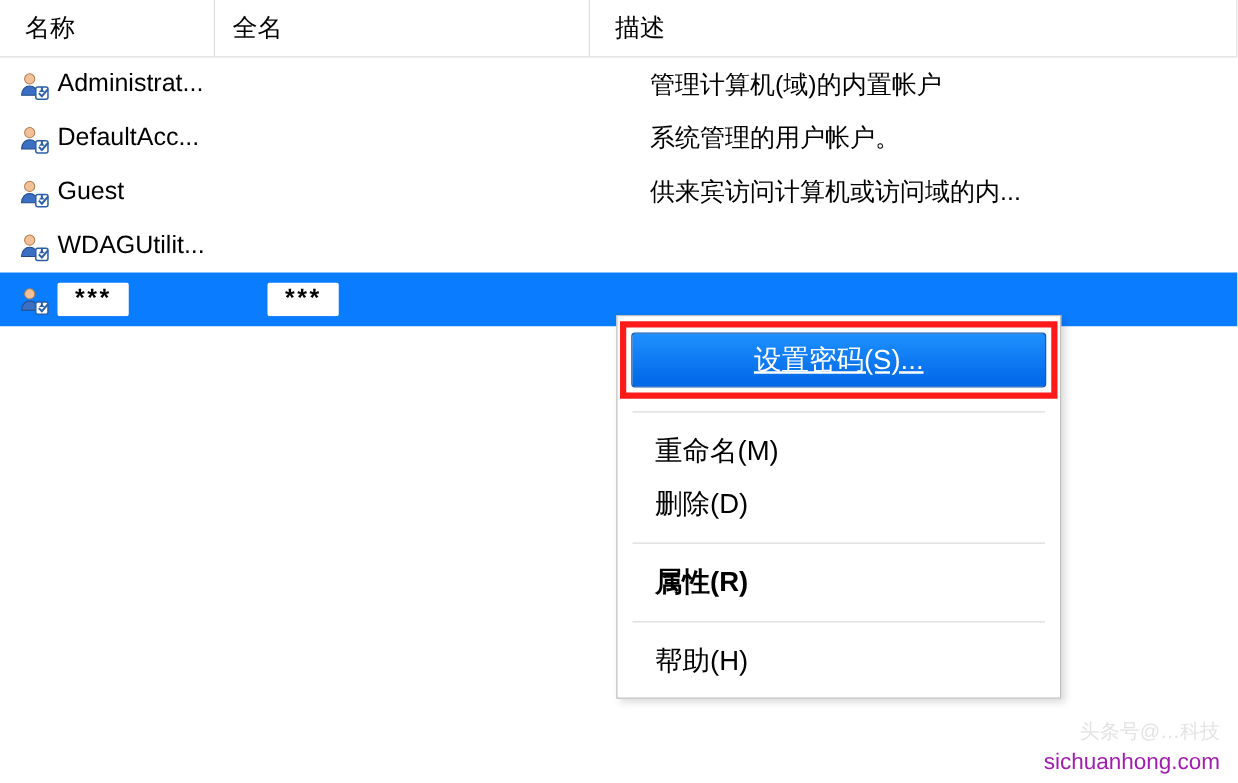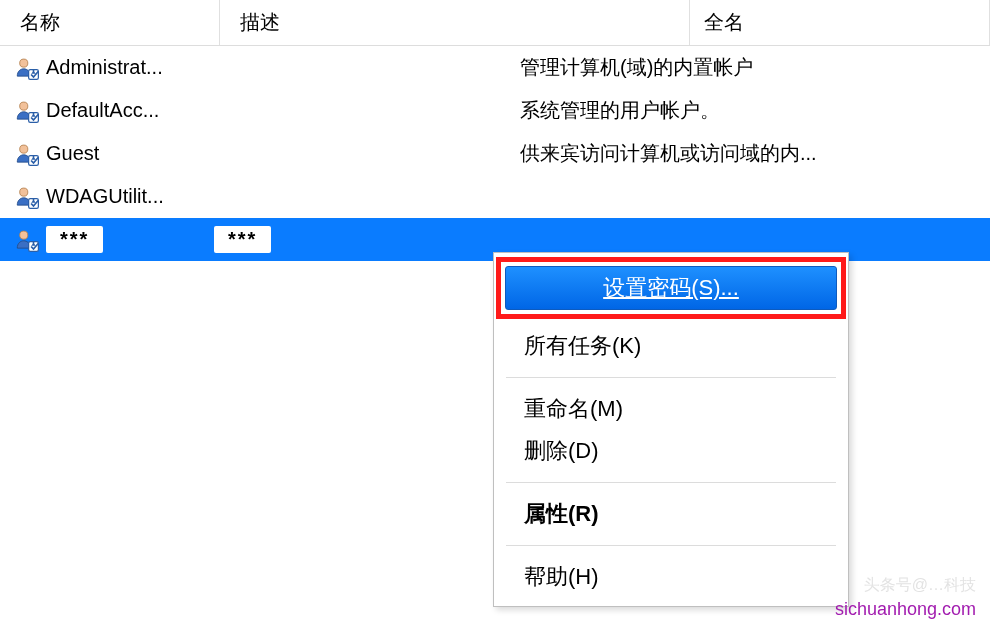--- a/index.html
+++ b/index.html
@@ -12,21 +12,21 @@
     overflow: hidden;
     position: relative;
     color: #000;
   }
   .table-header {
     display: flex;
     border-bottom: 1px solid #ddd;
     height: 46px;
     align-items: center;
   }
-  .col-name { width: 220px; padding-left: 20px; }
+  .col-name { width: 172px; padding-left: 20px; }
   .col-full { width: 300px; padding-left: 14px; }
   .col-desc { flex: 1; padding-left: 20px; }
   .col-header { border-right: 1px solid #e0e0e0; height: 100%; display: flex; align-items: center; }
   .row {
     display: flex;
     align-items: center;
     height: 43px;
   }
   .row.selected {
     background: #0a7cff;
@@ -101,22 +101,22 @@
     font-size: 16px;
     user-select: none;
     opacity:0.6;
   }
 </style>
 </head>
 <body>
 
 <div class="table-header">
   <div class="col-header col-name">名称</div>
+  <div class="col-header col-full">全名</div>
   <div class="col-header col-desc">描述</div>
-  <div class="col-header col-full">全名</div>
 </div>
 
 <div id="rows">
     <div class="row">
       <div class="cell cell-name">
         <span class="user-icon">
           <svg viewBox="0 0 32 32">
     <circle cx="12" cy="10" r="5" fill="#f2c19a" stroke="#b07d4a" stroke-width="1"></circle>
     <path d="M4 26c0-6 4-9 8-9s8 3 8 9z" fill="#3a6fc4" stroke="#234a86" stroke-width="1"></path>
     <rect x="18" y="18" width="12" height="12" rx="2" fill="#fff" stroke="#2b5fa8" stroke-width="1.5"></rect>
@@ -203,21 +203,20 @@
         <span class="redacted">***</span>
       </div>
       <div class="cell cell-desc"></div>
     </div>
   </div>
 
 <div class="context-menu">
   <div class="menu-highlight-frame">
     <div class="menu-item selected">设置密码(S)...</div>
   </div>
-  <div class="menu-item">所有任务(K)</div>
   <hr class="menu-sep">
   <div class="menu-item">重命名(M)</div>
   <div class="menu-item">删除(D)</div>
   <hr class="menu-sep">
   <div class="menu-item bold">属性(R)</div>
   <hr class="menu-sep">
   <div class="menu-item">帮助(H)</div>
 </div>
 
 <div class="watermark2">头条号@…科技</div>

